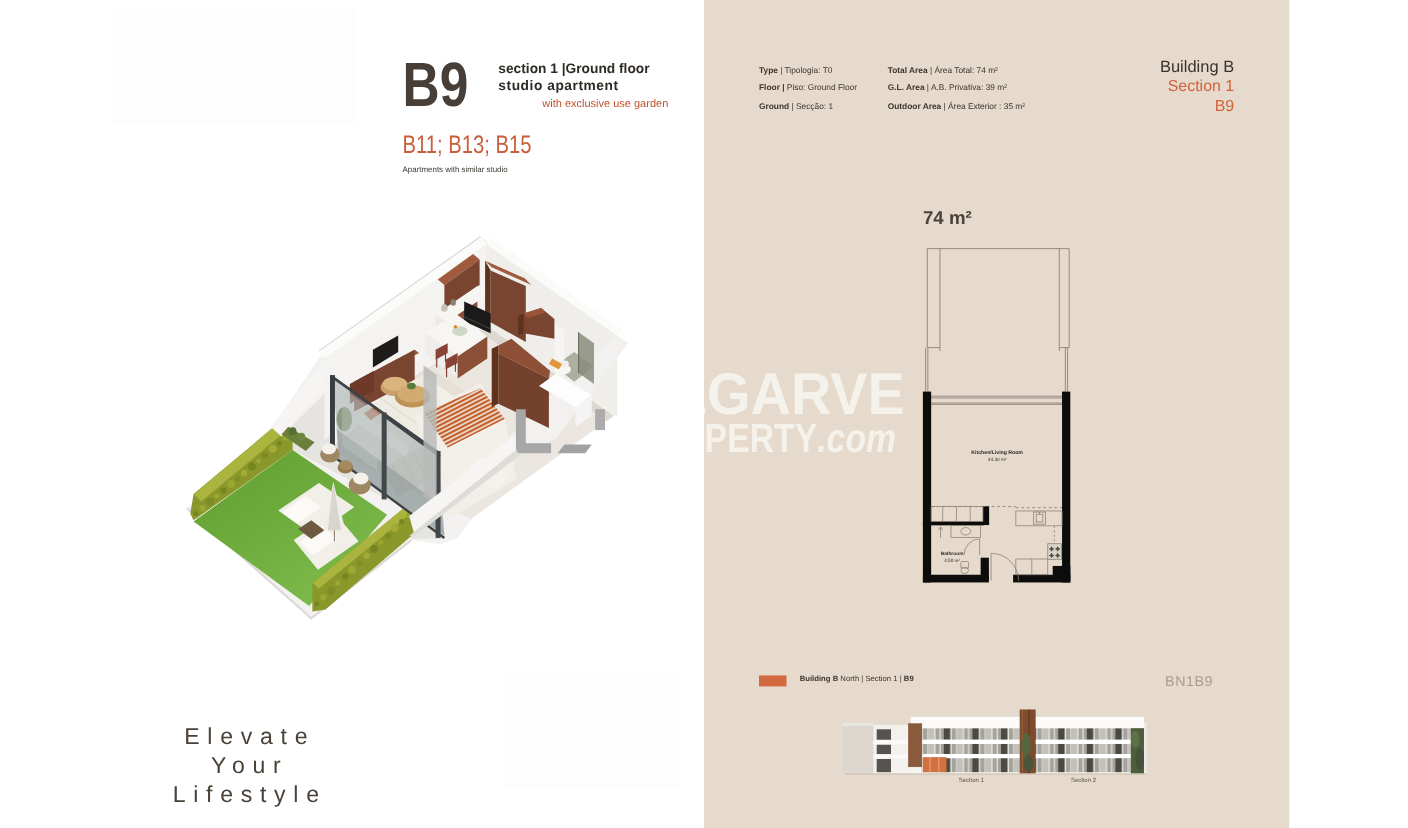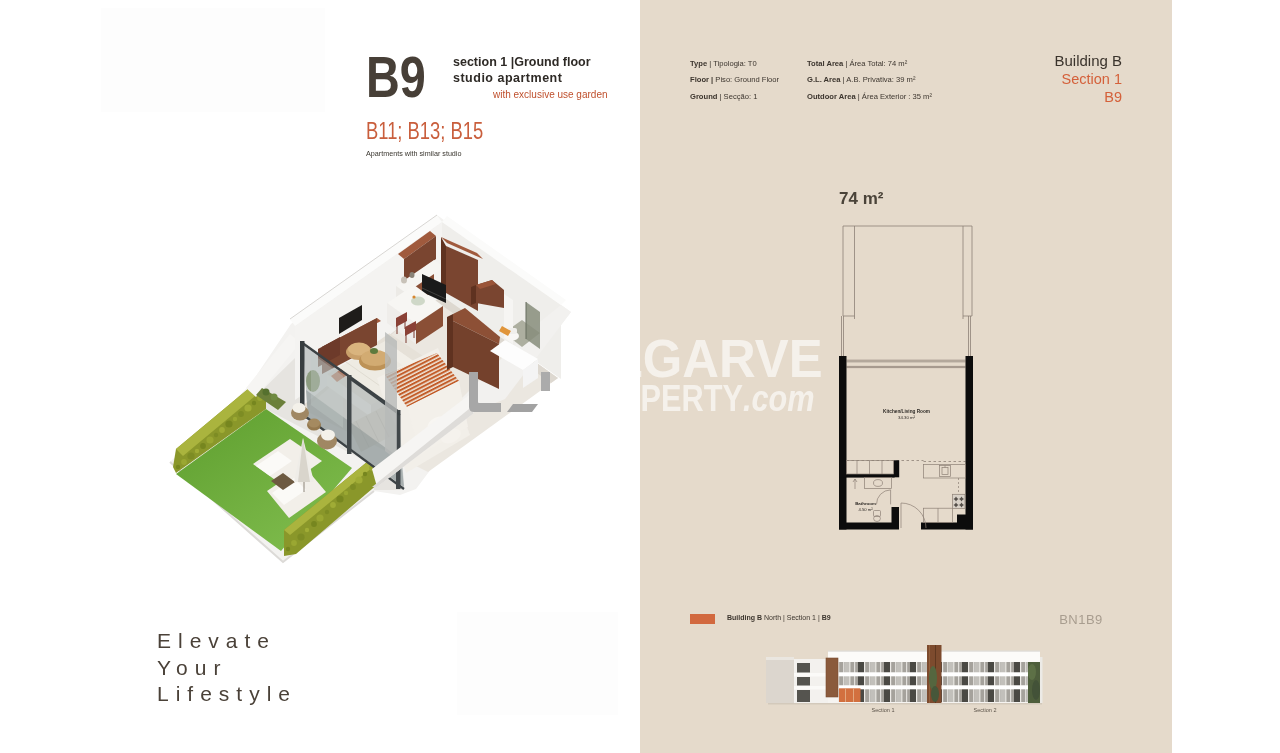--- a/index.html
+++ b/index.html
@@ -25,21 +25,21 @@
 <div class="abs" style="left:453px;top:55px;font-size:12.5px;font-weight:bold;color:#2e2a26;text-align:center;">section 1 |Ground floor</div>
 
 <div class="abs" style="left:453px;top:71px;font-size:12.5px;font-weight:bold;color:#2e2a26;letter-spacing:0.5px;">studio apartment</div>
 
 <div class="abs" style="left:453px;top:89px;font-size:10px;color:#bf4f2c;margin-left:40px;">with exclusive use garden</div>
 
 <div class="abs" style="left:366px;top:118px;font-size:23px;color:#c95e3c;line-height:1.2;transform:scaleX(0.8);transform-origin:0 0;">B11; B13; B15</div>
 
 <div class="abs" style="left:366px;top:149px;font-size:7.2px;color:#3a362f;">Apartments with similar studio</div>
 
-<div class="abs" style="left:157px;top:628px;font-size:21px;font-weight:500;color:#4a4138;letter-spacing:7px;line-height:26.5px;">Elevate<br>Your<br>Lifestyle</div>
+<div class="abs" style="left:157px;top:657px;font-size:21px;font-weight:500;color:#4a4138;letter-spacing:7px;line-height:26.5px;text-align:center;">Elevate<br>Your<br>Lifestyle</div>
 
 <div class="abs" style="left:690px;top:56px;font-size:7.6px;color:#3c352e;line-height:16.4px;">
 <div><b>Type</b> | Tipologia: T0</div>
 <div><b>Floor | </b>Piso: Ground Floor</div>
 <div><b>Ground</b> | Secção: 1</div>
 </div>
 
 <div class="abs" style="left:807px;top:56px;font-size:7.6px;color:#3c352e;line-height:16.4px;">
 <div><b>Total Area</b> | Área Total: 74 m²</div>
 <div><b>G.L. Area</b> | A.B. Privativa: 39 m²</div>

